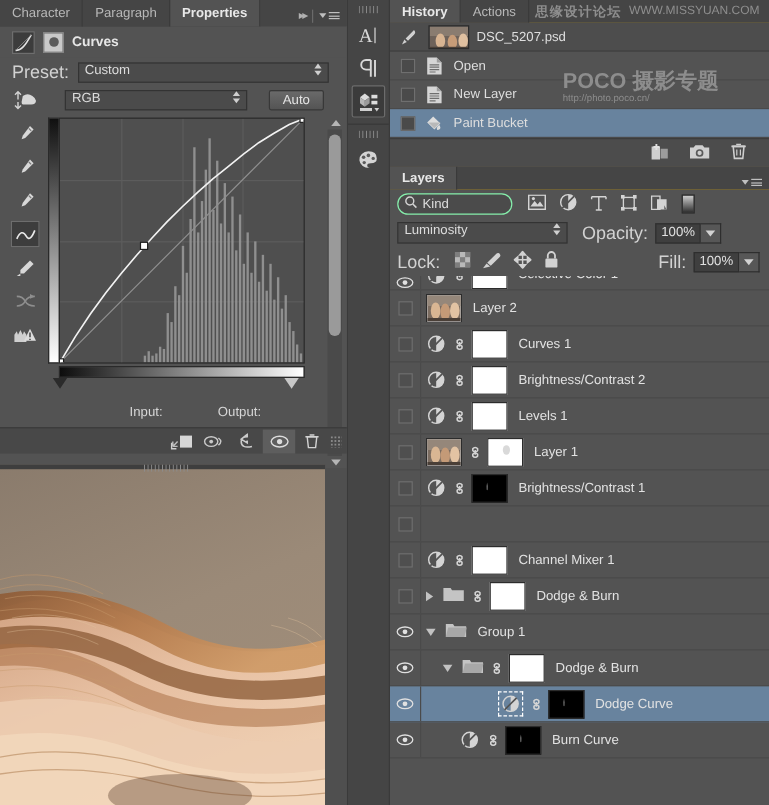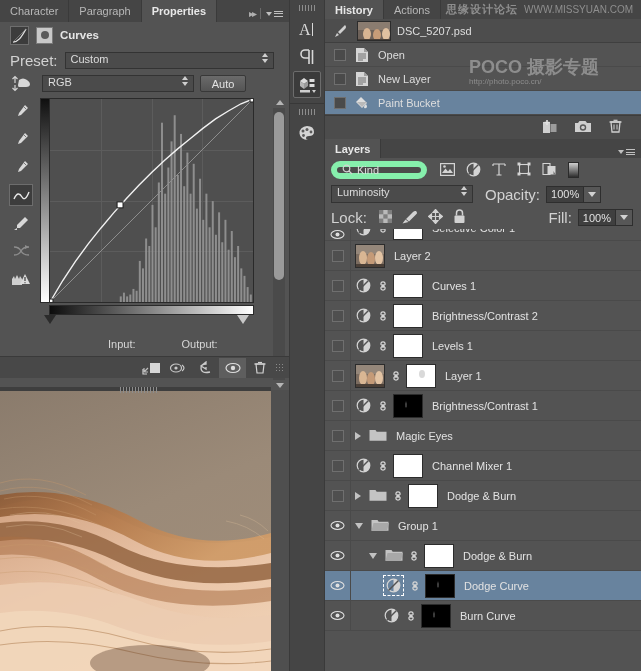--- a/index.html
+++ b/index.html
@@ -112,32 +112,32 @@
   .hthumb { width:34px;height:20px;border:1px solid #2c2c2c; overflow:hidden; position:relative;}
   .hlabel { font-size:11px;color:#dedede;}
   .hist-foot { height:24px; background:#4c4c4c; display:flex; align-items:center; justify-content:flex-end; gap:16px; padding-right:18px; border-top:1px solid #3c3c3c;}
 
   .layers-tabs { height:19px; background:#454545; display:flex; align-items:flex-end; position:relative;}
   .layers-tabs .tab { height:19px; }
   .lt-menu { position:absolute; right:6px; bottom:3px; }
 
   .lpanel { background:#535353; flex:1; }
   .lrow-ctl { display:flex; align-items:center; padding:3px 8px 3px 6px; gap:6px; }
-  .search-sel { width:96px; height:18px; background:#4b4b4b; border:6px solid #86efac; border-radius:9px; display:flex;align-items:center;padding:0 5px; font-size:11px;color:#dcdcdc;}
+  .search-sel { width:96px; height:18px; background:#4b4b4b; border:1px solid #86efac; border-radius:9px; display:flex;align-items:center;padding:0 5px; font-size:11px;color:#dcdcdc;}
   .ficons { display:flex; align-items:center; gap:11px; margin-left:7px;}
   .toggle-sw { width:11px;height:16px;background:linear-gradient(#cfcfcf,#2e2e2e); border:1px solid #2b2b2b;}
   .blend-sel { width:142px; height:18px; }
   .num { height:17px; background:#3f3f3f; border:1px solid #2e2e2e; padding:0 4px; display:flex; align-items:center; font-size:11px; color:#e0e0e0;}
   .numdd { width:17px;height:17px;background:#575757;border:1px solid #2e2e2e;border-left:none;display:flex;align-items:center;justify-content:center;}
   .lock-icons { display:flex; align-items:center; gap:10px; margin-left:6px;}
 
   
   .layer-list { position:relative; }
   .lrow { height:30px; display:flex; align-items:center; border-bottom:1px solid #4a4a4a; position:relative;}
-  .lrow.sel { background:#68839e; }
+  .lrow.sel { background:#68839e;gap:32px; }
   .lrow.partial { height:12px; overflow:hidden; align-items:flex-end; }
   .eyecell { width:26px; height:100%; display:flex; align-items:center; justify-content:center; border-right:1px solid #4a4a4a;}
   .lcontent { display:flex; align-items:center; gap:5px; padding-left:4px; flex:1; }
   .lthumb { width:30px;height:24px;border:1px solid #2c2c2c; background:#fff; overflow:hidden; position:relative; flex:none;}
   .lthumb.black { background:#000; }
   .adj-ic { width:17px;height:17px; display:flex;align-items:center;justify-content:center;}
   .link-ic { width:11px;height:15px;display:flex;align-items:center;justify-content:center;}
   .lname { font-size:11px; color:#e2e2e2; margin-left:4px;}
   .arrow-r { width:0;height:0;border-top:4.5px solid transparent;border-bottom:4.5px solid transparent;border-left:6px solid #c2c2c2;}
   .arrow-d { width:0;height:0;border-left:4.5px solid transparent;border-right:4.5px solid transparent;border-top:6px solid #c2c2c2;}
@@ -198,21 +198,21 @@
         <span class="lbl">Preset:</span>
         <div class="select" style="width:209px">
           <span>Custom</span>
           <span class="arrows">
               <i class="u"></i>
               <i class="d"></i>
             </span>
         </div>
       </div>
 
-      <div class="row" style="padding-left:6px;gap:6px">
+      <div class="row" style="padding-left:6px;gap:18px">
         <span style="width:30px;display:flex;justify-content:center">
           <svg width="21" height="17" viewBox="0 0 21 17">
             <path d="M4 2 L4 8 M1.5 4 L4 1.5 L6.5 4 M4 15 L4 10 M1.5 13 L4 15.5 L6.5 13" stroke="#d2d2d2" stroke-width="1.2" fill="none"></path>
             <path d="M8 5 q4-3 8 0 q3 2 3 4 q0 3-4 3 l-7 0 q-1 0-1-2 z" fill="#d8d8d8"></path>
           </svg>
         </span>
         <div class="select" style="width:152px">
           <span>RGB</span>
           <span class="arrows">
               <i class="u"></i>
@@ -886,27 +886,20 @@
               <span class="lthumb black"><svg width="28" height="22" viewBox="0 0 28 22">
                   <path d="M12 6 q1 3 0.5 6 q-0.5 1 -1 0 q-0.5 -3 0.5 -6z" fill="#8a8a8a" opacity="0.75"></path>
                 </svg></span>
               <span class="lname">Brightness/Contrast 1</span>
             </div>
           </div>
           <div class="lrow">
             <div class="eyecell">
               <span class="cb"></span>
             </div>
-            <div class="lcontent">
-              <span class="arrow-r" style="margin-right:3px"></span>
-              <span><svg width="18" height="14" viewBox="0 0 18 14">
-                  <path d="M0.5 2 l6 0 1.2 1.8 9.8 0 0 9 -17 0 z" fill="#c4c4c4"></path>
-                </svg></span>
-              <span class="lname">Magic Eyes</span>
-            </div>
           </div>
           <div class="lrow">
             <div class="eyecell">
               <span class="cb"></span>
             </div>
             <div class="lcontent">
               <span class="adj-ic">
                 <svg width="15" height="15" viewBox="0 0 15 15">
                   <circle cx="7.5" cy="7.5" r="6.3" fill="none" stroke="#d4d4d4" stroke-width="1.2"></circle>
                   <path d="M7.5 1.2 a6.3 6.3 0 0 1 0 12.6 z" fill="#d4d4d4"></path>

